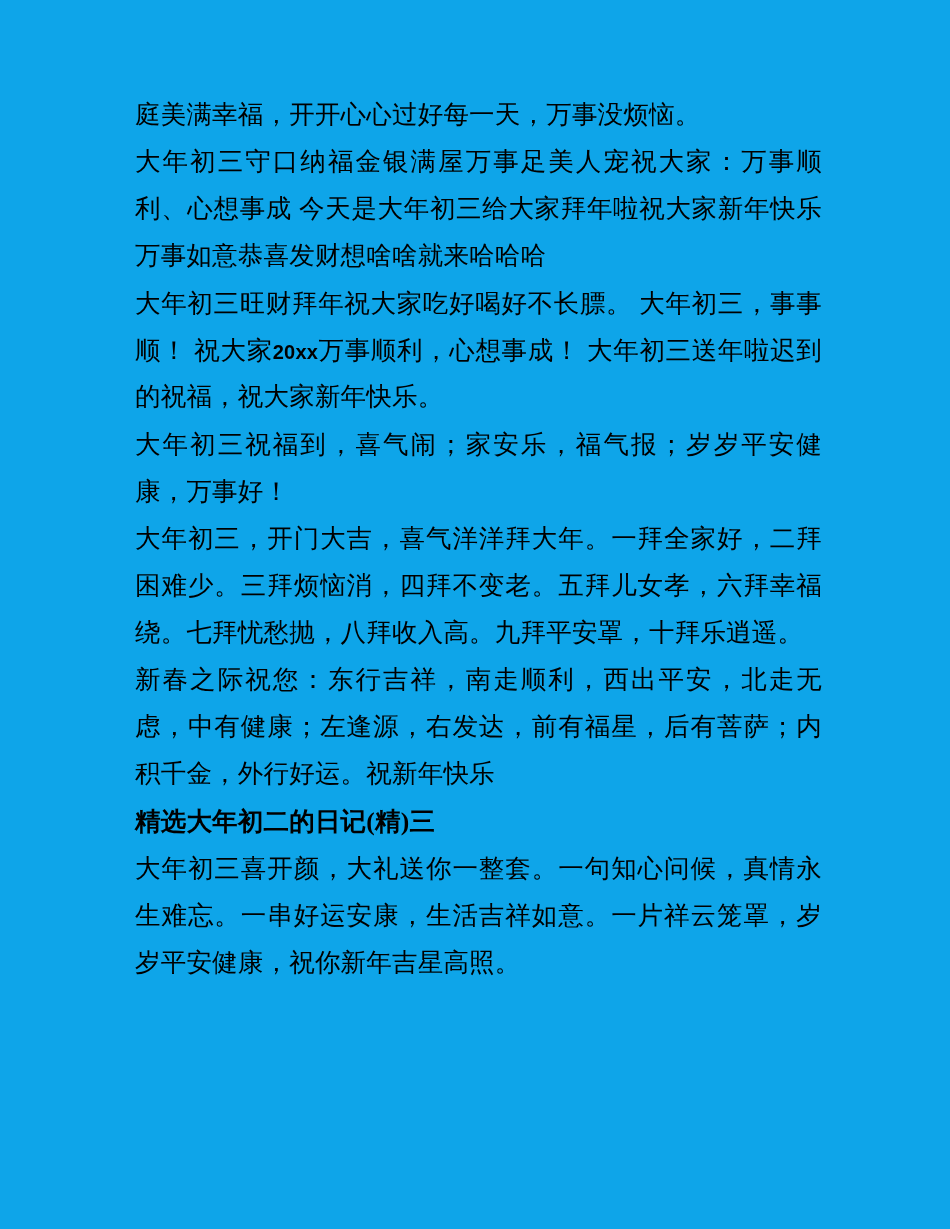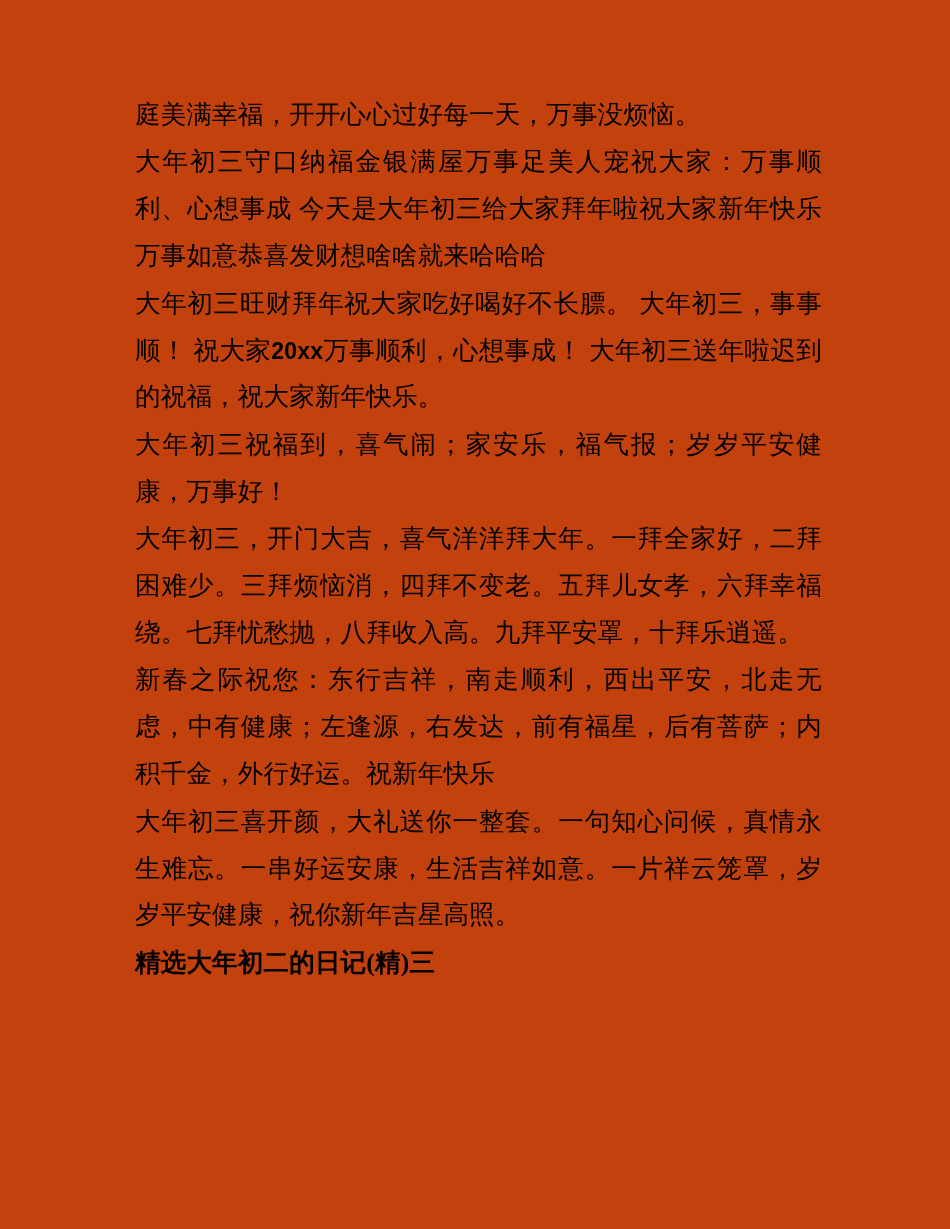--- a/index.html
+++ b/index.html
@@ -11,61 +11,61 @@
     width: 950px;
     height: 1229px;
     font-family: "Liberation Serif", "DejaVu Serif", serif;
     color: #000000;
     overflow: hidden;
   }
   .page {
     position: relative;
     width: 950px;
     height: 1229px;
-    background: #c2410c;
+    background: #0ea5e9;
     box-sizing: border-box;
     padding: 92px 128px 60px 135px;
   }
   .doc-body {
     font-size: 25.5px;
     line-height: 1.84;
     text-align: justify;
     text-justify: inter-ideograph;
     letter-spacing: 0.2px;
   }
   .para {
     margin: 0 0 0.5px 0;
     text-indent: 0;
   }
   .para.heading {
     font-weight: bold;
   }
   .bold-inline {
     font-weight: bold;
     font-family: "Liberation Sans", "DejaVu Sans", sans-serif;
-    font-size: 23px;
+    font-size: 20px;
   }
 </style>
 </head>
 <body>
 
 <div class="page">
   <div class="doc-body">
 
     <p class="para">庭美满幸福，开开心心过好每一天，万事没烦恼。</p>
 
     <p class="para">大年初三守口纳福金银满屋万事足美人宠祝大家：万事顺利、心想事成 今天是大年初三给大家拜年啦祝大家新年快乐万事如意恭喜发财想啥啥就来哈哈哈</p>
 
     <p class="para"><span>大年初三旺财拜年祝大家吃好喝好不长膘。 大年初三，事事顺！ 祝大家</span><span class="bold-inline">20xx</span><span>万事顺利，心想事成！ 大年初三送年啦迟到的祝福，祝大家新年快乐。</span></p>
 
     <p class="para">大年初三祝福到，喜气闹；家安乐，福气报；岁岁平安健康，万事好！</p>
 
     <p class="para">大年初三，开门大吉，喜气洋洋拜大年。一拜全家好，二拜困难少。三拜烦恼消，四拜不变老。五拜儿女孝，六拜幸福绕。七拜忧愁抛，八拜收入高。九拜平安罩，十拜乐逍遥。</p>
 
     <p class="para">新春之际祝您：东行吉祥，南走顺利，西出平安，北走无虑，中有健康；左逢源，右发达，前有福星，后有菩萨；内积千金，外行好运。祝新年快乐</p>
 
+    <p class="para heading">精选大年初二的日记(精)三</p>
+
     <p class="para">大年初三喜开颜，大礼送你一整套。一句知心问候，真情永生难忘。一串好运安康，生活吉祥如意。一片祥云笼罩，岁岁平安健康，祝你新年吉星高照。</p>
-
-    <p class="para heading">精选大年初二的日记(精)三</p>
 
 
   </div>
 </div>
 
 </body></html>

